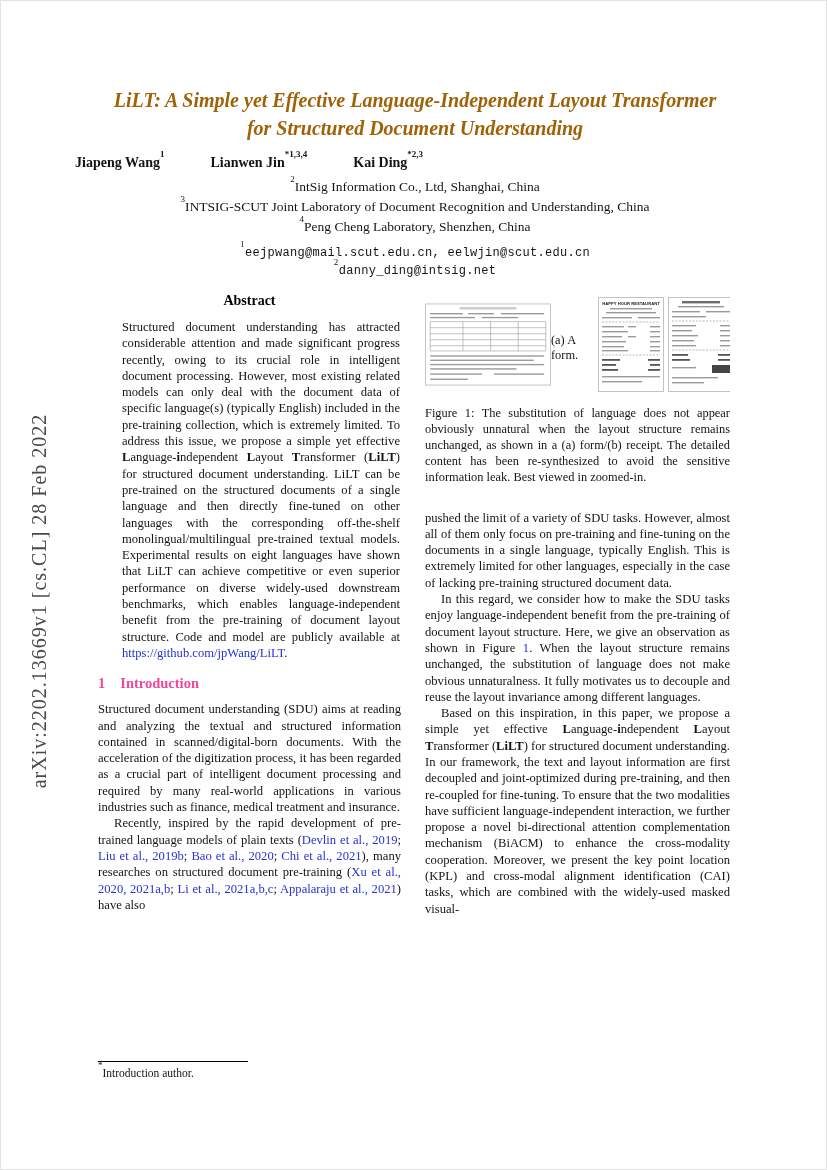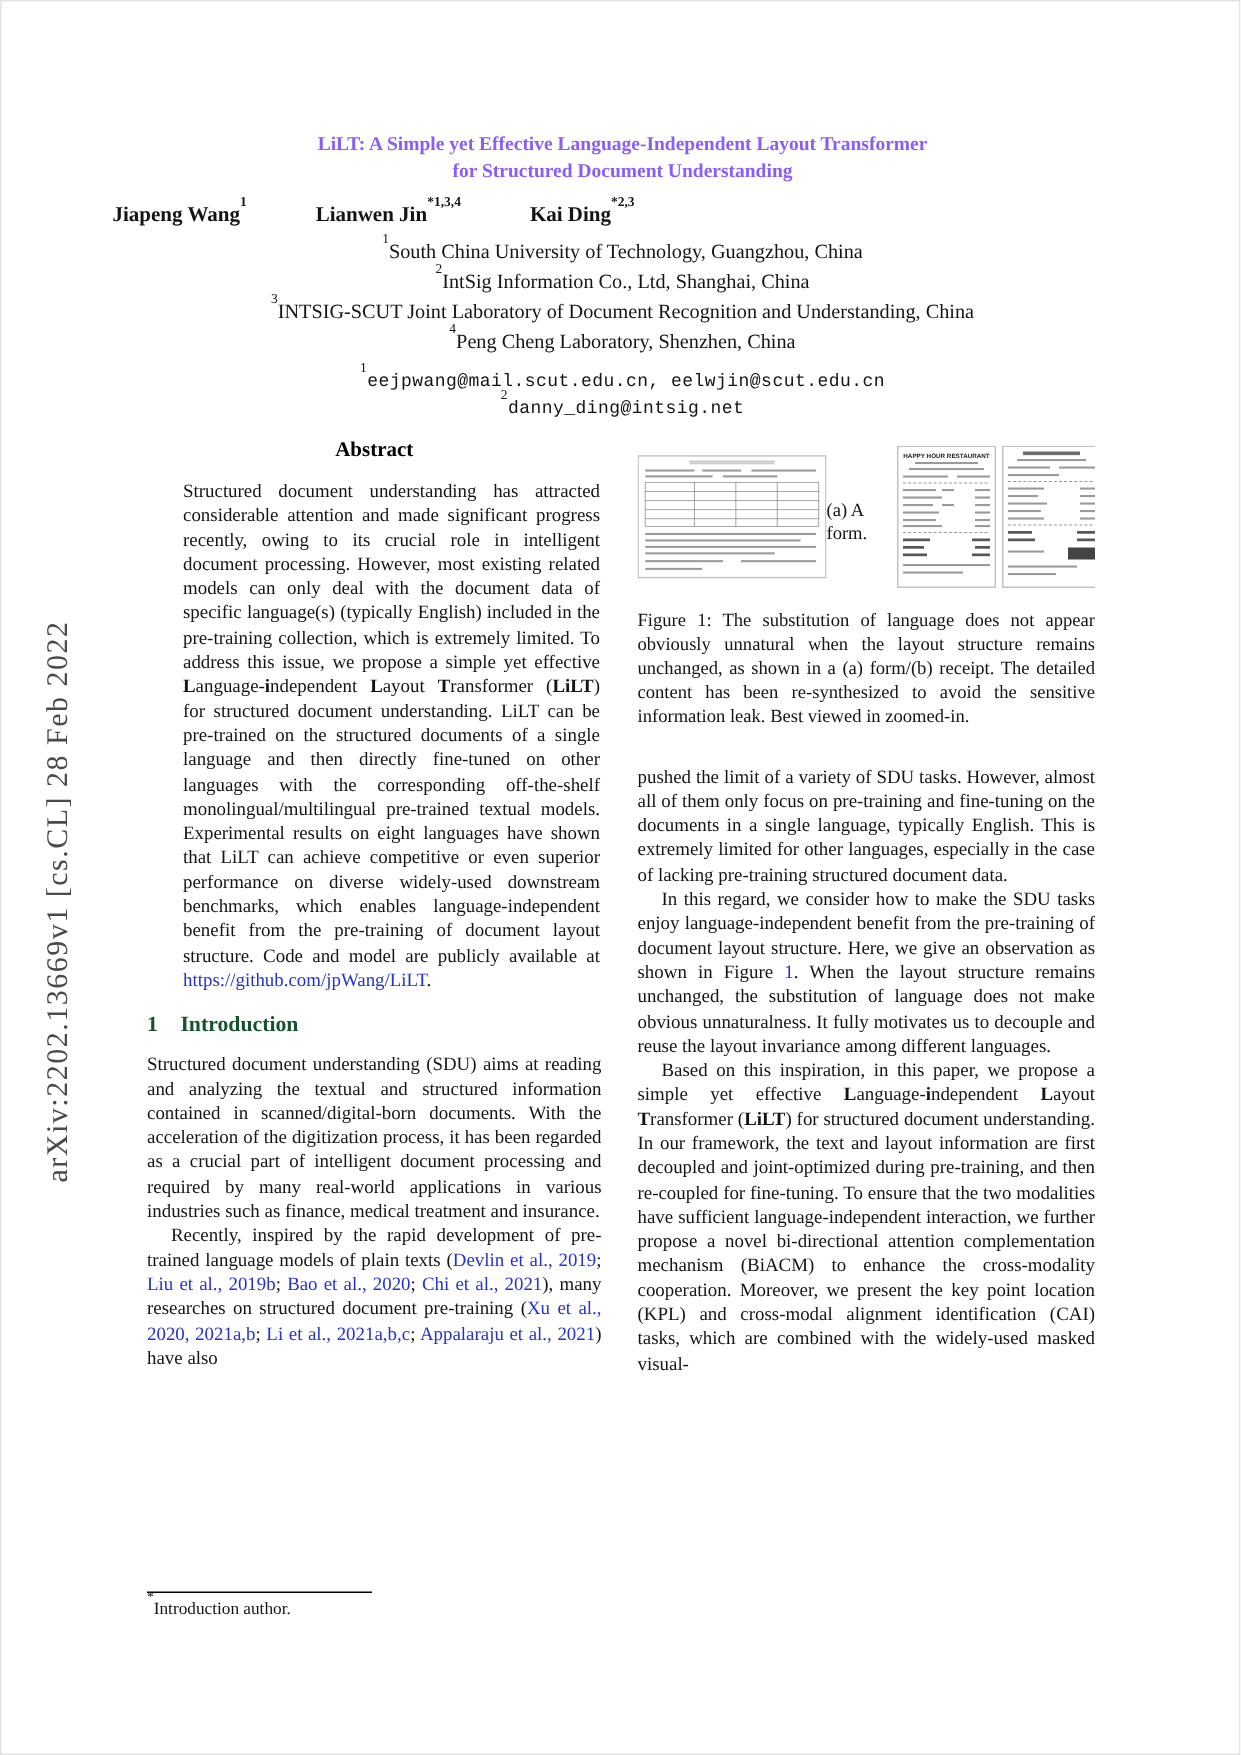--- a/index.html
+++ b/index.html
@@ -9,32 +9,32 @@
     box-sizing:border-box;border:1px solid #e3e3e3;
   }
   
   .arxiv-strip{
     position:absolute;top:600px;left:38px;
     transform:translate(-50%,-50%) rotate(-90deg);
     white-space:nowrap;font-size:20px;letter-spacing:1px;color:#4a4a4a;
   }
   
   .header{position:absolute;top:86px;left:74px;width:680px;text-align:center;}
-  .title{font-size:13px;font-weight:bold;line-height:1.38;color:#8b5cf6;}
+  .title{font-size:20px;font-weight:bold;line-height:1.38;color:#a16207;font-style:italic;}
   .authors{display:flex;justify-content:flex-start;gap:46px;margin-top:13px;font-size:14px;font-weight:bold;}
   sup{font-size:9px;position:relative;top:-0.45em;line-height:0;}
   .affils{margin-top:6px;font-size:13.5px;line-height:20px;}
   .emails{margin-top:7px;font-size:12px;line-height:18px;font-family:"Liberation Mono", monospace;letter-spacing:0.3px;}
   .emails sup{font-family:"Liberation Serif",serif;}
   
   .col-left{position:absolute;left:97px;top:292px;width:303px;height:768px;overflow:hidden;}
   .col-right{position:absolute;left:424px;top:296px;width:305px;height:806px;overflow:hidden;}
   .abstract-heading{font-size:14px;font-weight:bold;text-align:center;margin:0 0 10px 0;color:#000000;}
   .abstract-text{margin:0 1px 0 24px;font-size:12.4px;line-height:16.1px;text-align:justify;hyphens:auto;}
-  .section-heading{font-size:14.5px;font-weight:bold;margin:14px 0 9px 0;color:#14532d;}
+  .section-heading{font-size:14.5px;font-weight:bold;margin:14px 0 9px 0;color:#ec4899;}
   .section-heading .num{display:inline-block;margin-right:15px;}
   .body-text{font-size:12.6px;line-height:16.3px;text-align:justify;hyphens:auto;}
   .para{margin:0;}
   .para.indent{text-indent:16px;}
   .run-b{font-weight:bold;}
   .run-link{color:var(--link,#2433cf);}
   
   .figure-row{display:flex;justify-content:space-between;align-items:flex-start;}
   .fig-group{display:flex;flex-direction:row;align-items:center;}
   .fig-pair{display:flex;gap:4px;}
@@ -57,21 +57,20 @@
     <div class="title">
       <div>LiLT: A Simple yet Effective Language-Independent Layout Transformer</div>
       <div>for Structured Document Understanding</div>
     </div>
     <div class="authors">
       <span><span>Jiapeng Wang</span><sup>1</sup></span>
       <span><span>Lianwen Jin</span><sup>*1,3,4</sup></span>
       <span><span>Kai Ding</span><sup>*2,3</sup></span>
     </div>
     <div class="affils">
-      <div><sup>1</sup><span>South China University of Technology, Guangzhou, China</span></div>
       <div><sup>2</sup><span>IntSig Information Co., Ltd, Shanghai, China</span></div>
       <div><sup>3</sup><span>INTSIG-SCUT Joint Laboratory of Document Recognition and Understanding, China</span></div>
       <div><sup>4</sup><span>Peng Cheng Laboratory, Shenzhen, China</span></div>
     </div>
     <div class="emails">
       <div><sup>1</sup><span>eejpwang@mail.scut.edu.cn, eelwjin@scut.edu.cn</span></div>
       <div><sup>2</sup><span>danny_ding@intsig.net</span></div>
     </div>
   </div>
 

